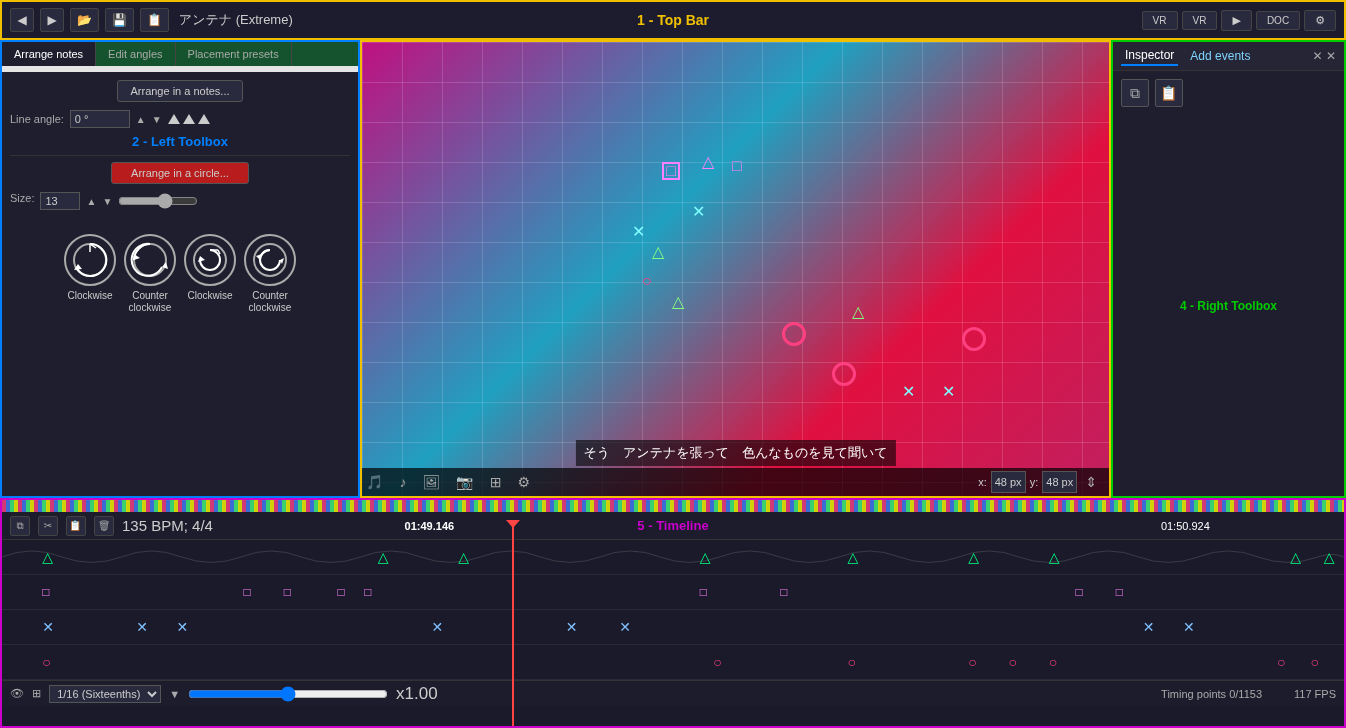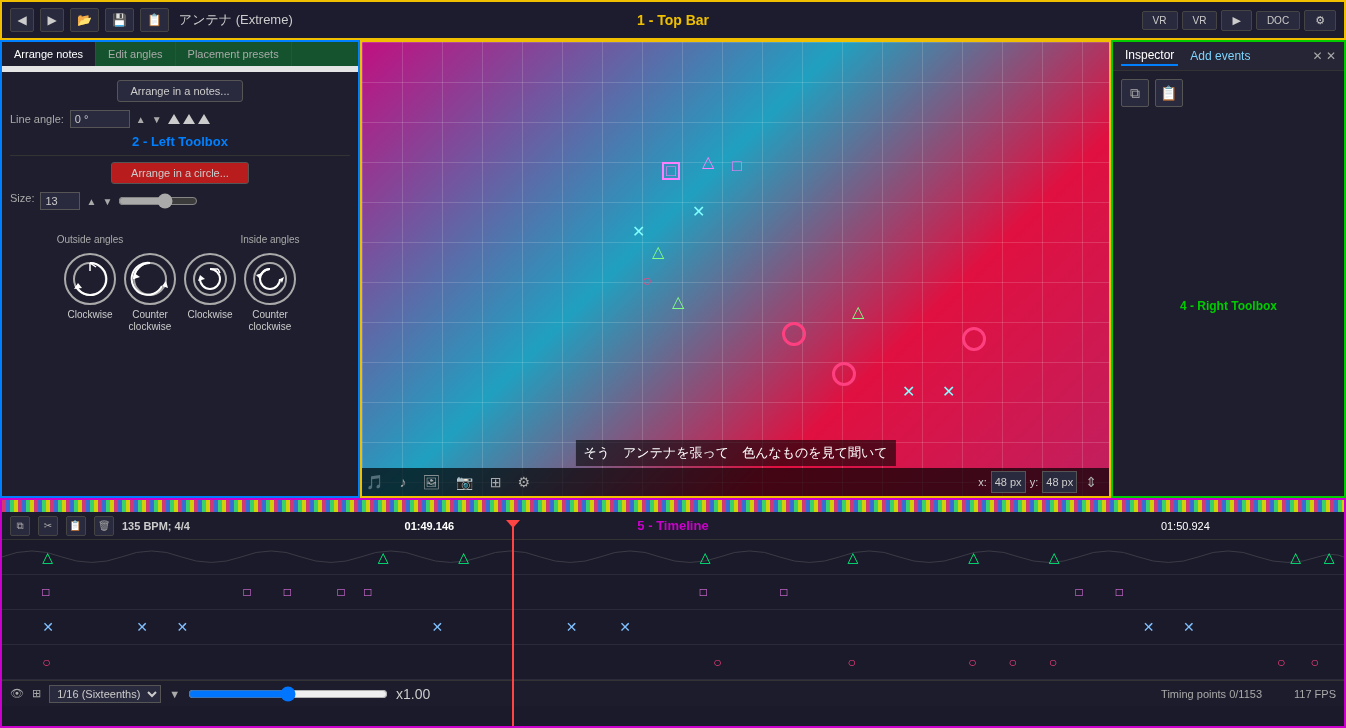--- a/index.html
+++ b/index.html
@@ -263,21 +263,21 @@
       height: 28px;
       background: #1c1c2c;
       display: flex; align-items: center; padding: 0 8px; gap: 8px;
       border-bottom: 1px solid #333;
     }
     .tl-control-btn {
       background: #2a2a3e; border: 1px solid #444; color: #aaa;
       width: 20px; height: 20px; cursor: pointer; border-radius: 2px;
       display: flex; align-items: center; justify-content: center; font-size: 10px;
     }
-    .tl-bpm { color: #ccc; font-size: 11px; font-weight: bold; }
+    .tl-bpm { color: #ccc; font-size: 15px; font-weight: normal; }
     .tl-lane {
       height: 36px;
       display: flex; align-items: center;
       border-bottom: 1px solid #2a2a3a;
       position: relative;
       overflow: hidden;
     }
     .tl-waveform {
       position: absolute; inset: 0;
       opacity: 0.3;
@@ -293,21 +293,21 @@
       display: flex; align-items: center; padding: 0 8px; gap: 8px;
       border-top: 1px solid #333;
     }
     .tl-bottom-btn {
       background: none; border: none; color: #aaa; cursor: pointer; font-size: 11px;
     }
     .snap-select {
       background: #2a2a3e; border: 1px solid #555; color: #ccc;
       font-size: 11px; padding: 1px 3px;
     }
-    .speed-display { color: #ccc; font-size: 14px; }
+    .speed-display { color: #ccc; font-size: 17px; }
     .tl-status { margin-left: auto; color: #aaa; font-size: 11px; }
     .tl-fps { color: #aaa; font-size: 11px; }
     .playhead {
       position: absolute; top: 0; bottom: 0;
       width: 2px; background: #ff4444;
       z-index: 20;
     }
     .playhead-arrow {
       position: absolute; top: -6px; left: -6px;
       width: 0; height: 0;
@@ -367,24 +367,20 @@
       <hr class="divider">
       <button class="arrange-circle-btn">Arrange in a circle...</button>
       <div class="size-row">
         <span class="form-label">Size:</span>
         <input class="size-input" value="13" style="">
         <button class="arrow-btn">▲</button>
         <button class="arrow-btn">▼</button>
         <input type="range" class="size-slider" value="60" min="0" max="100" style="">
       </div>
       <div class="angles-section">
-        <div style="display:flex;gap:20px;margin-bottom:4px;">
-          <span class="angle-group-label" style="flex:1;text-align:center;color:#aaa;font-size:10px;">Outside angles</span>
-          <span class="angle-group-label" style="flex:1;text-align:center;color:#aaa;font-size:10px;">Inside angles</span>
-        </div>
         <div style="display:flex;gap:8px;justify-content:center;">
 
           <div class="circle-btn">
             <div class="circle-icon">
               <svg width="40" height="40" viewBox="0 0 40 40">
                 <circle cx="20" cy="20" r="16" fill="none" stroke="#aaa" stroke-width="2"></circle>
                 <path d="M20 4 A16 16 0 1 1 6 27" fill="none" stroke="#fff" stroke-width="2"></path>
                 <polygon points="4,30 8,24 12,29" fill="#fff"></polygon>
                 <line x1="20" y1="4" x2="20" y2="12" stroke="#fff" stroke-width="1.5"></line>
                 <line x1="20" y1="4" x2="26" y2="8" stroke="#fff" stroke-width="1.5"></line>

